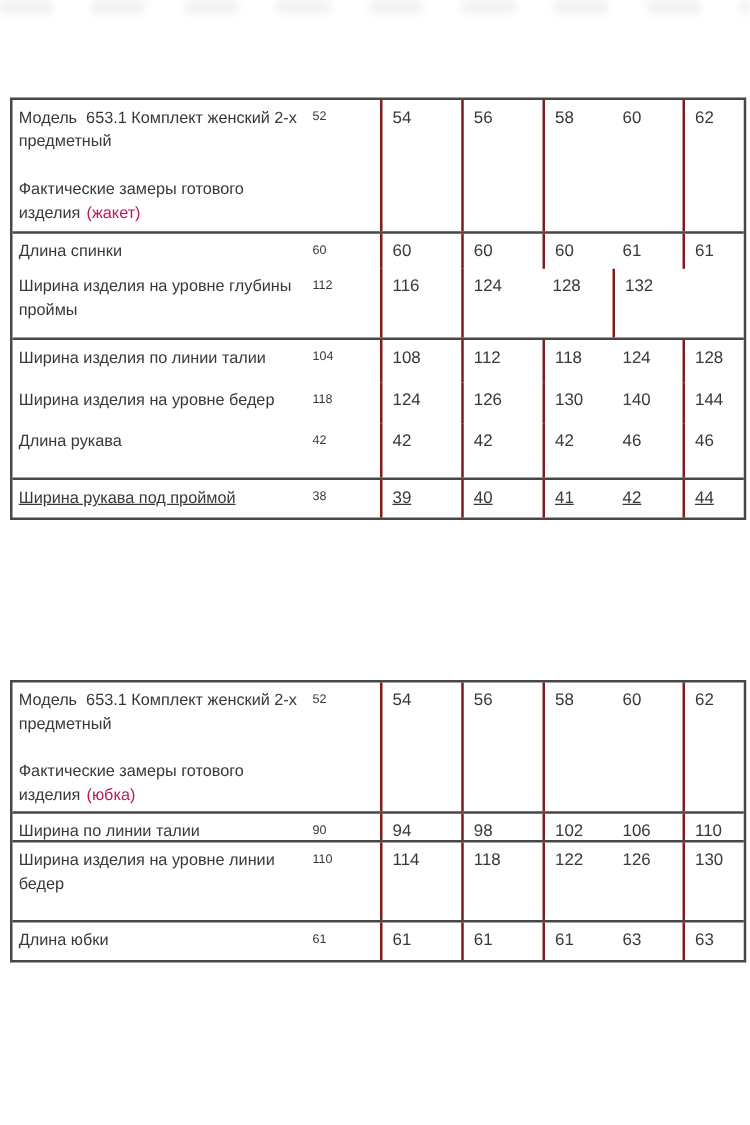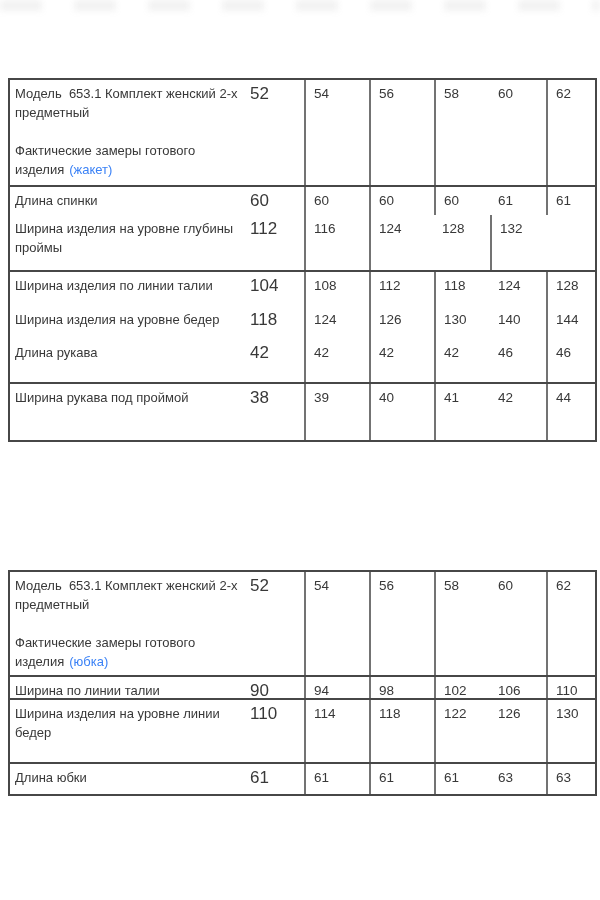--- a/index.html
+++ b/index.html
@@ -33,25 +33,25 @@
     display:grid;
     grid-template-columns:294px 65px 65px 56px 56px 49px;
   }
   .sub > div{
     box-sizing:border-box;
     padding-top:4px;
     line-height:19px;
     overflow:hidden;
   }
   .cA{position:relative;padding-left:5px;}
-  .cB,.cC,.cD1,.cE{border-left:2px solid #737373;padding-left:8px;}
+  .cB,.cC,.cD1,.cE{border-left:2px solid #7f1d1d;padding-left:8px;}
   .cD2{padding-left:8px;}
   .ln{line-height:19px;min-height:19px;white-space:pre;font-size:13px;}
-  .vA{position:absolute;left:240px;top:4px;font-size:17px;}
-  .red{color:#3b82f6;margin-left:5px;}
+  .vA{position:absolute;left:240px;top:4px;font-size:10px;}
+  .red{color:#be185d;margin-left:5px;}
 </style>
 </head>
 <body>
 
 <div class="top-artifact"></div>
 
 <div class="sizes-table t1">
 
   <div class="band first">
     <div class="sub" style="height:105px;">
@@ -126,21 +126,21 @@
       </div>
       <div class="cB">42</div>
       <div class="cC">42</div>
       <div class="cD1">42</div>
       <div class="cD2">46</div>
       <div class="cE">46</div>
     </div>
   </div>
 
   <div class="band">
-    <div class="sub" style="height:56px;">
+    <div class="sub" style="height:30px;text-decoration:underline;">
       <div class="cA">
         <div class="ln">Ширина рукава под проймой</div>
         <span class="vA">38</span>
       </div>
       <div class="cB">39</div>
       <div class="cC">40</div>
       <div class="cD1">41</div>
       <div class="cD2">42</div>
       <div class="cE">44</div>
     </div>

